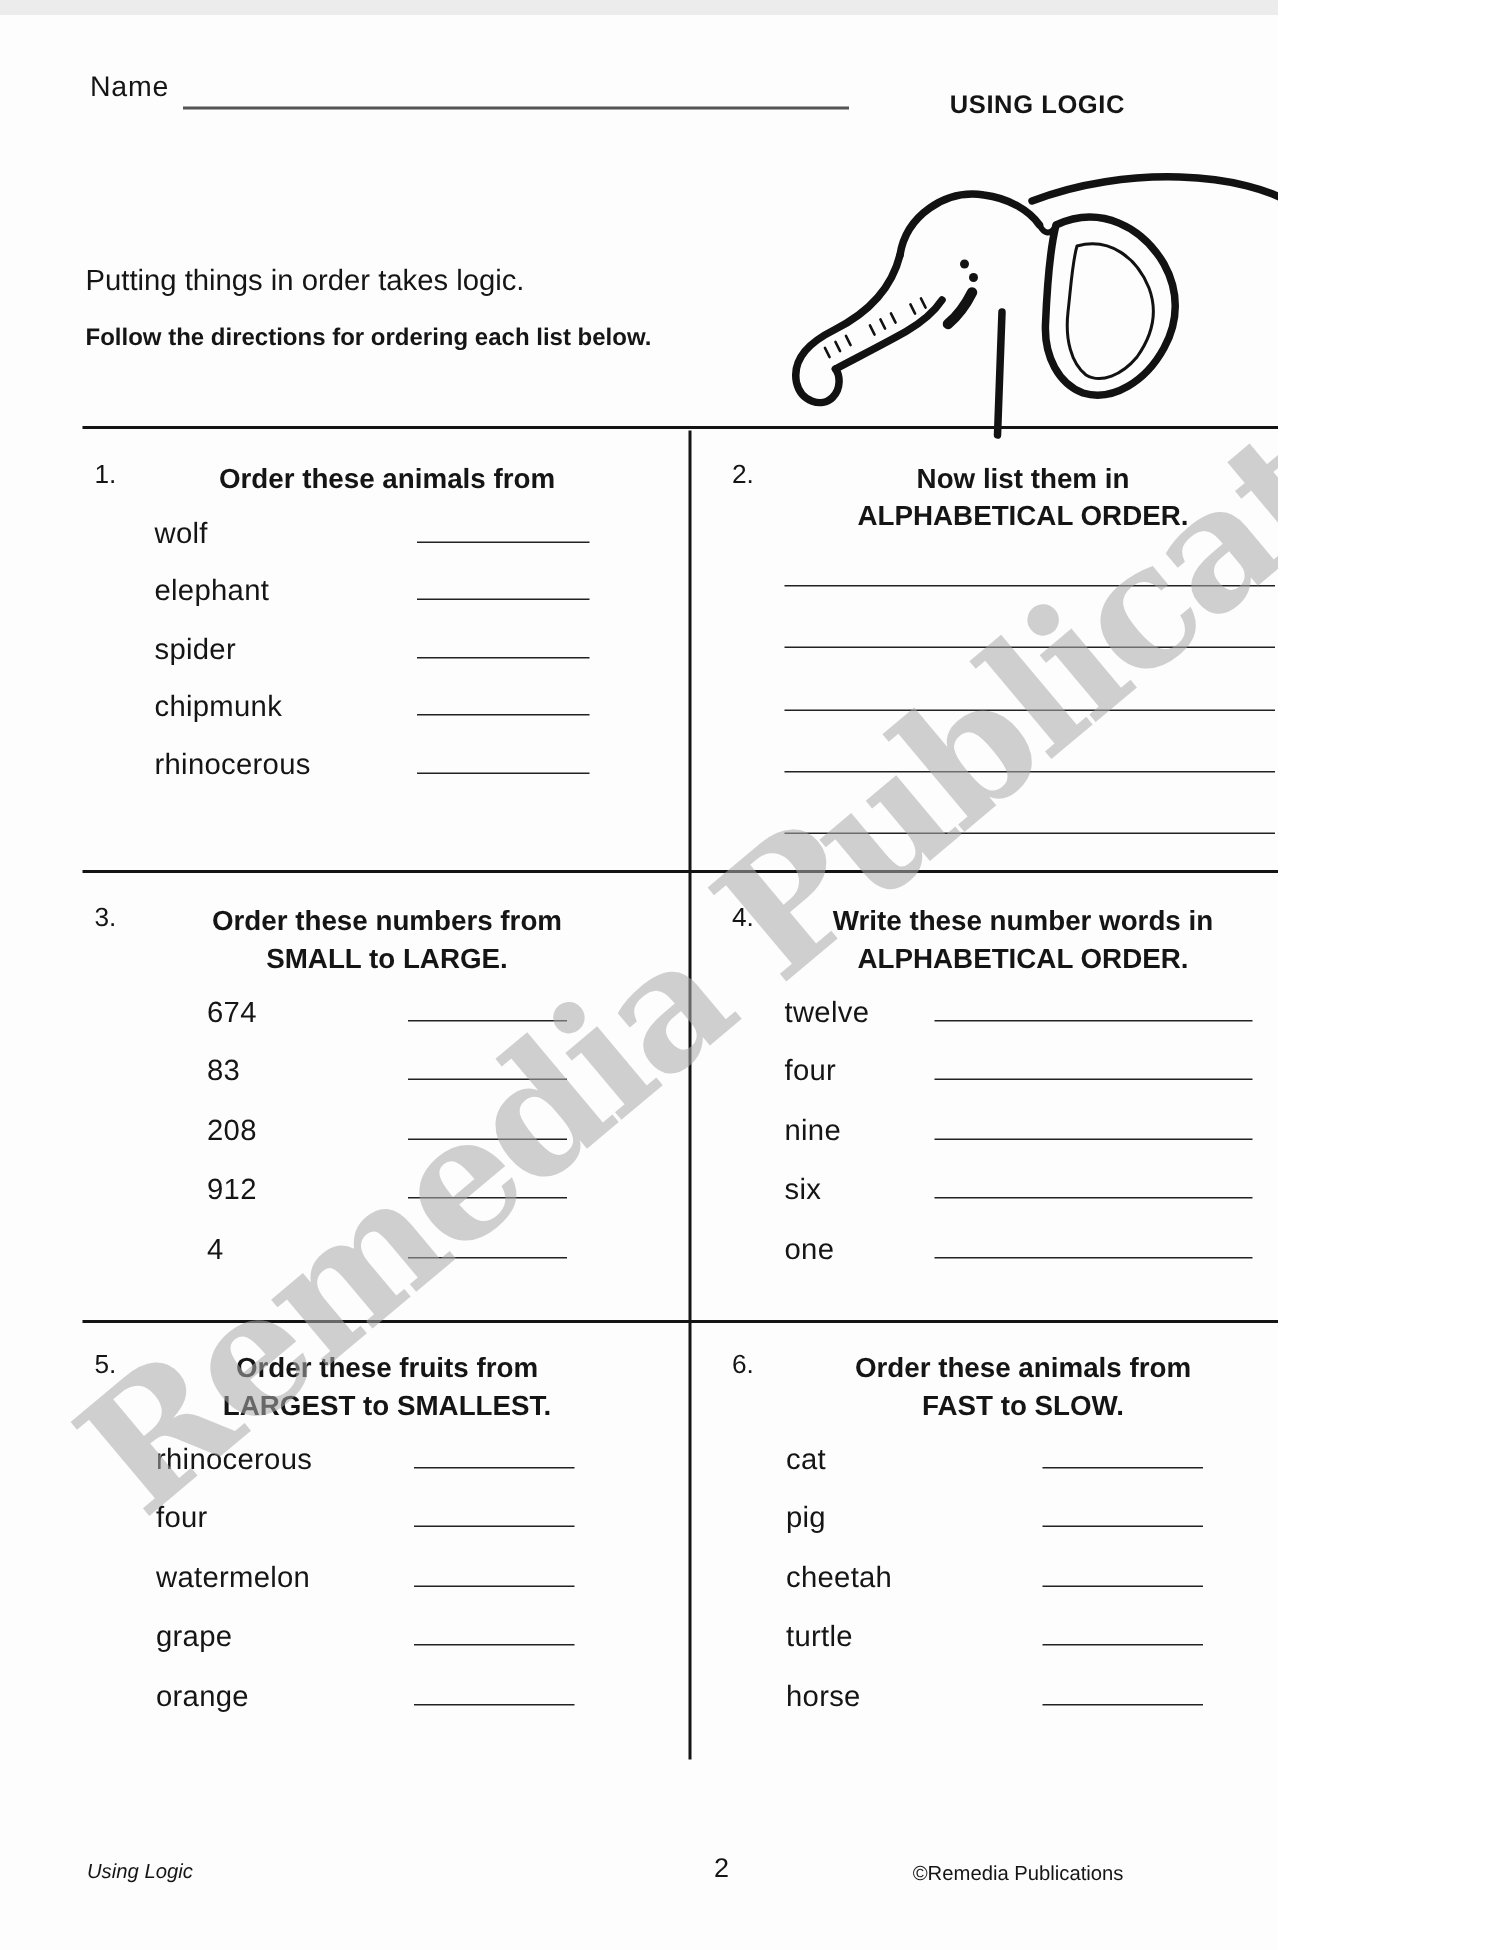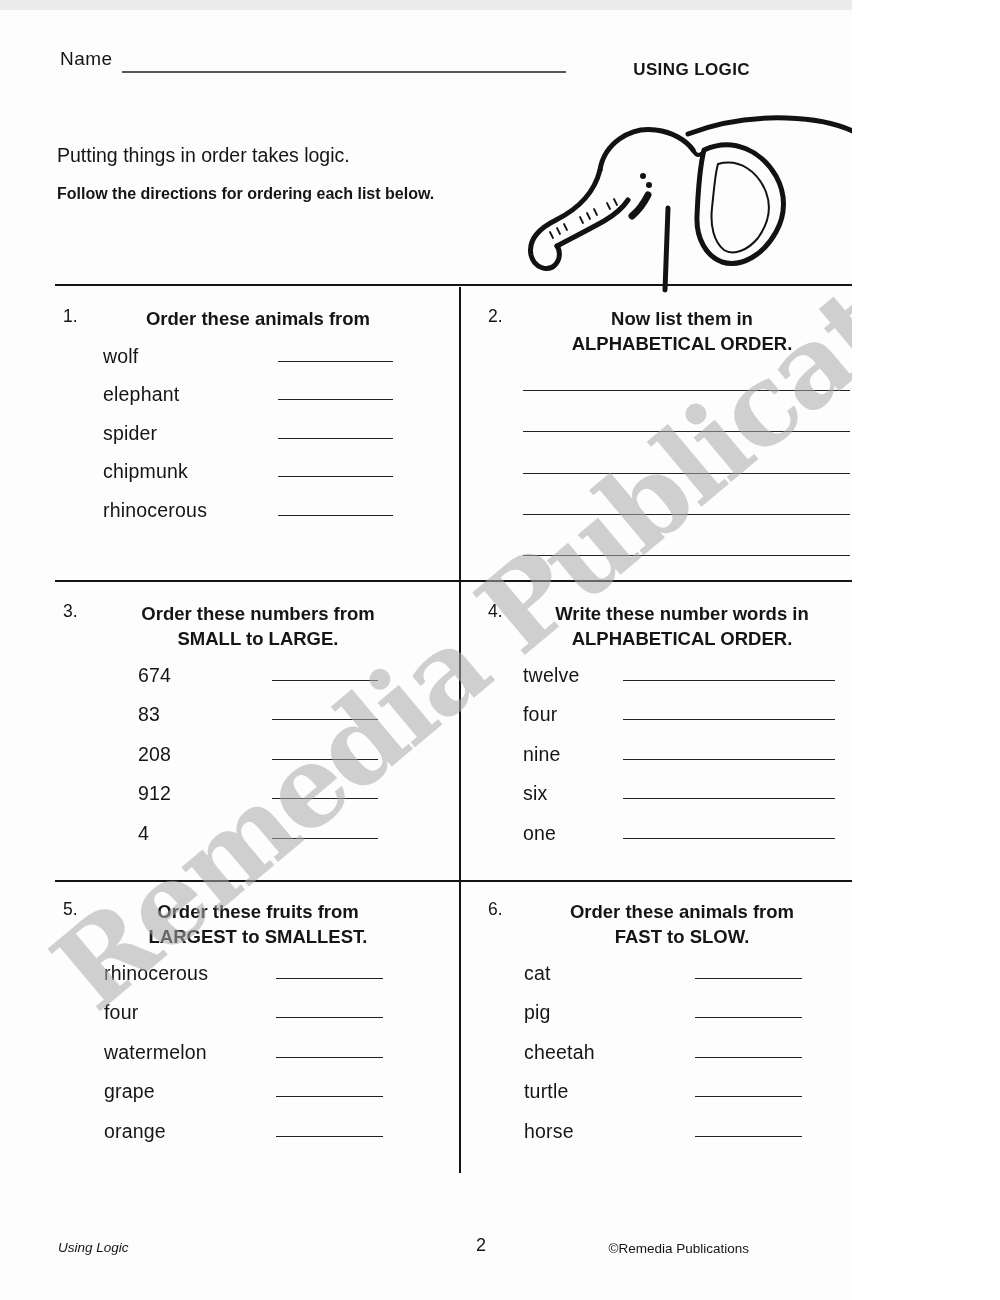--- a/index.html
+++ b/index.html
@@ -6,21 +6,21 @@
   .page{position:relative;width:852px;height:1300px;background:#fdfdfd;overflow:hidden;
         font-family:"Liberation Sans",sans-serif;color:#151515;}
   .scan-edge{position:absolute;left:0;top:0;width:1000px;height:10px;background:#ececec;}
 
   
   .name-label{position:absolute;left:60px;top:48px;font-size:19px;letter-spacing:.5px;}
   .name-underline{position:absolute;left:122px;top:71px;width:444px;border-bottom:2px solid #555;}
   .sheet-title{position:absolute;right:102px;top:60px;font-size:17px;font-weight:700;letter-spacing:.4px;}
 
   
-  .intro{position:absolute;left:57px;top:144px;width:472px;}
+  .intro{position:absolute;left:57px;top:176px;width:472px;}
   .intro-line1{font-size:19.5px;margin-bottom:14px;}
   .intro-line2{font-size:16px;font-weight:700;line-height:25px;}
 
   
   .elephant{position:absolute;left:510px;top:110px;width:490px;height:181px;overflow:visible;}
 
   
   .rule{position:absolute;background:#141414;}
   .rule-top{left:55px;top:284px;width:818px;height:2px;}
   .rule-mid1{left:55px;top:580px;width:814px;height:2px;}

